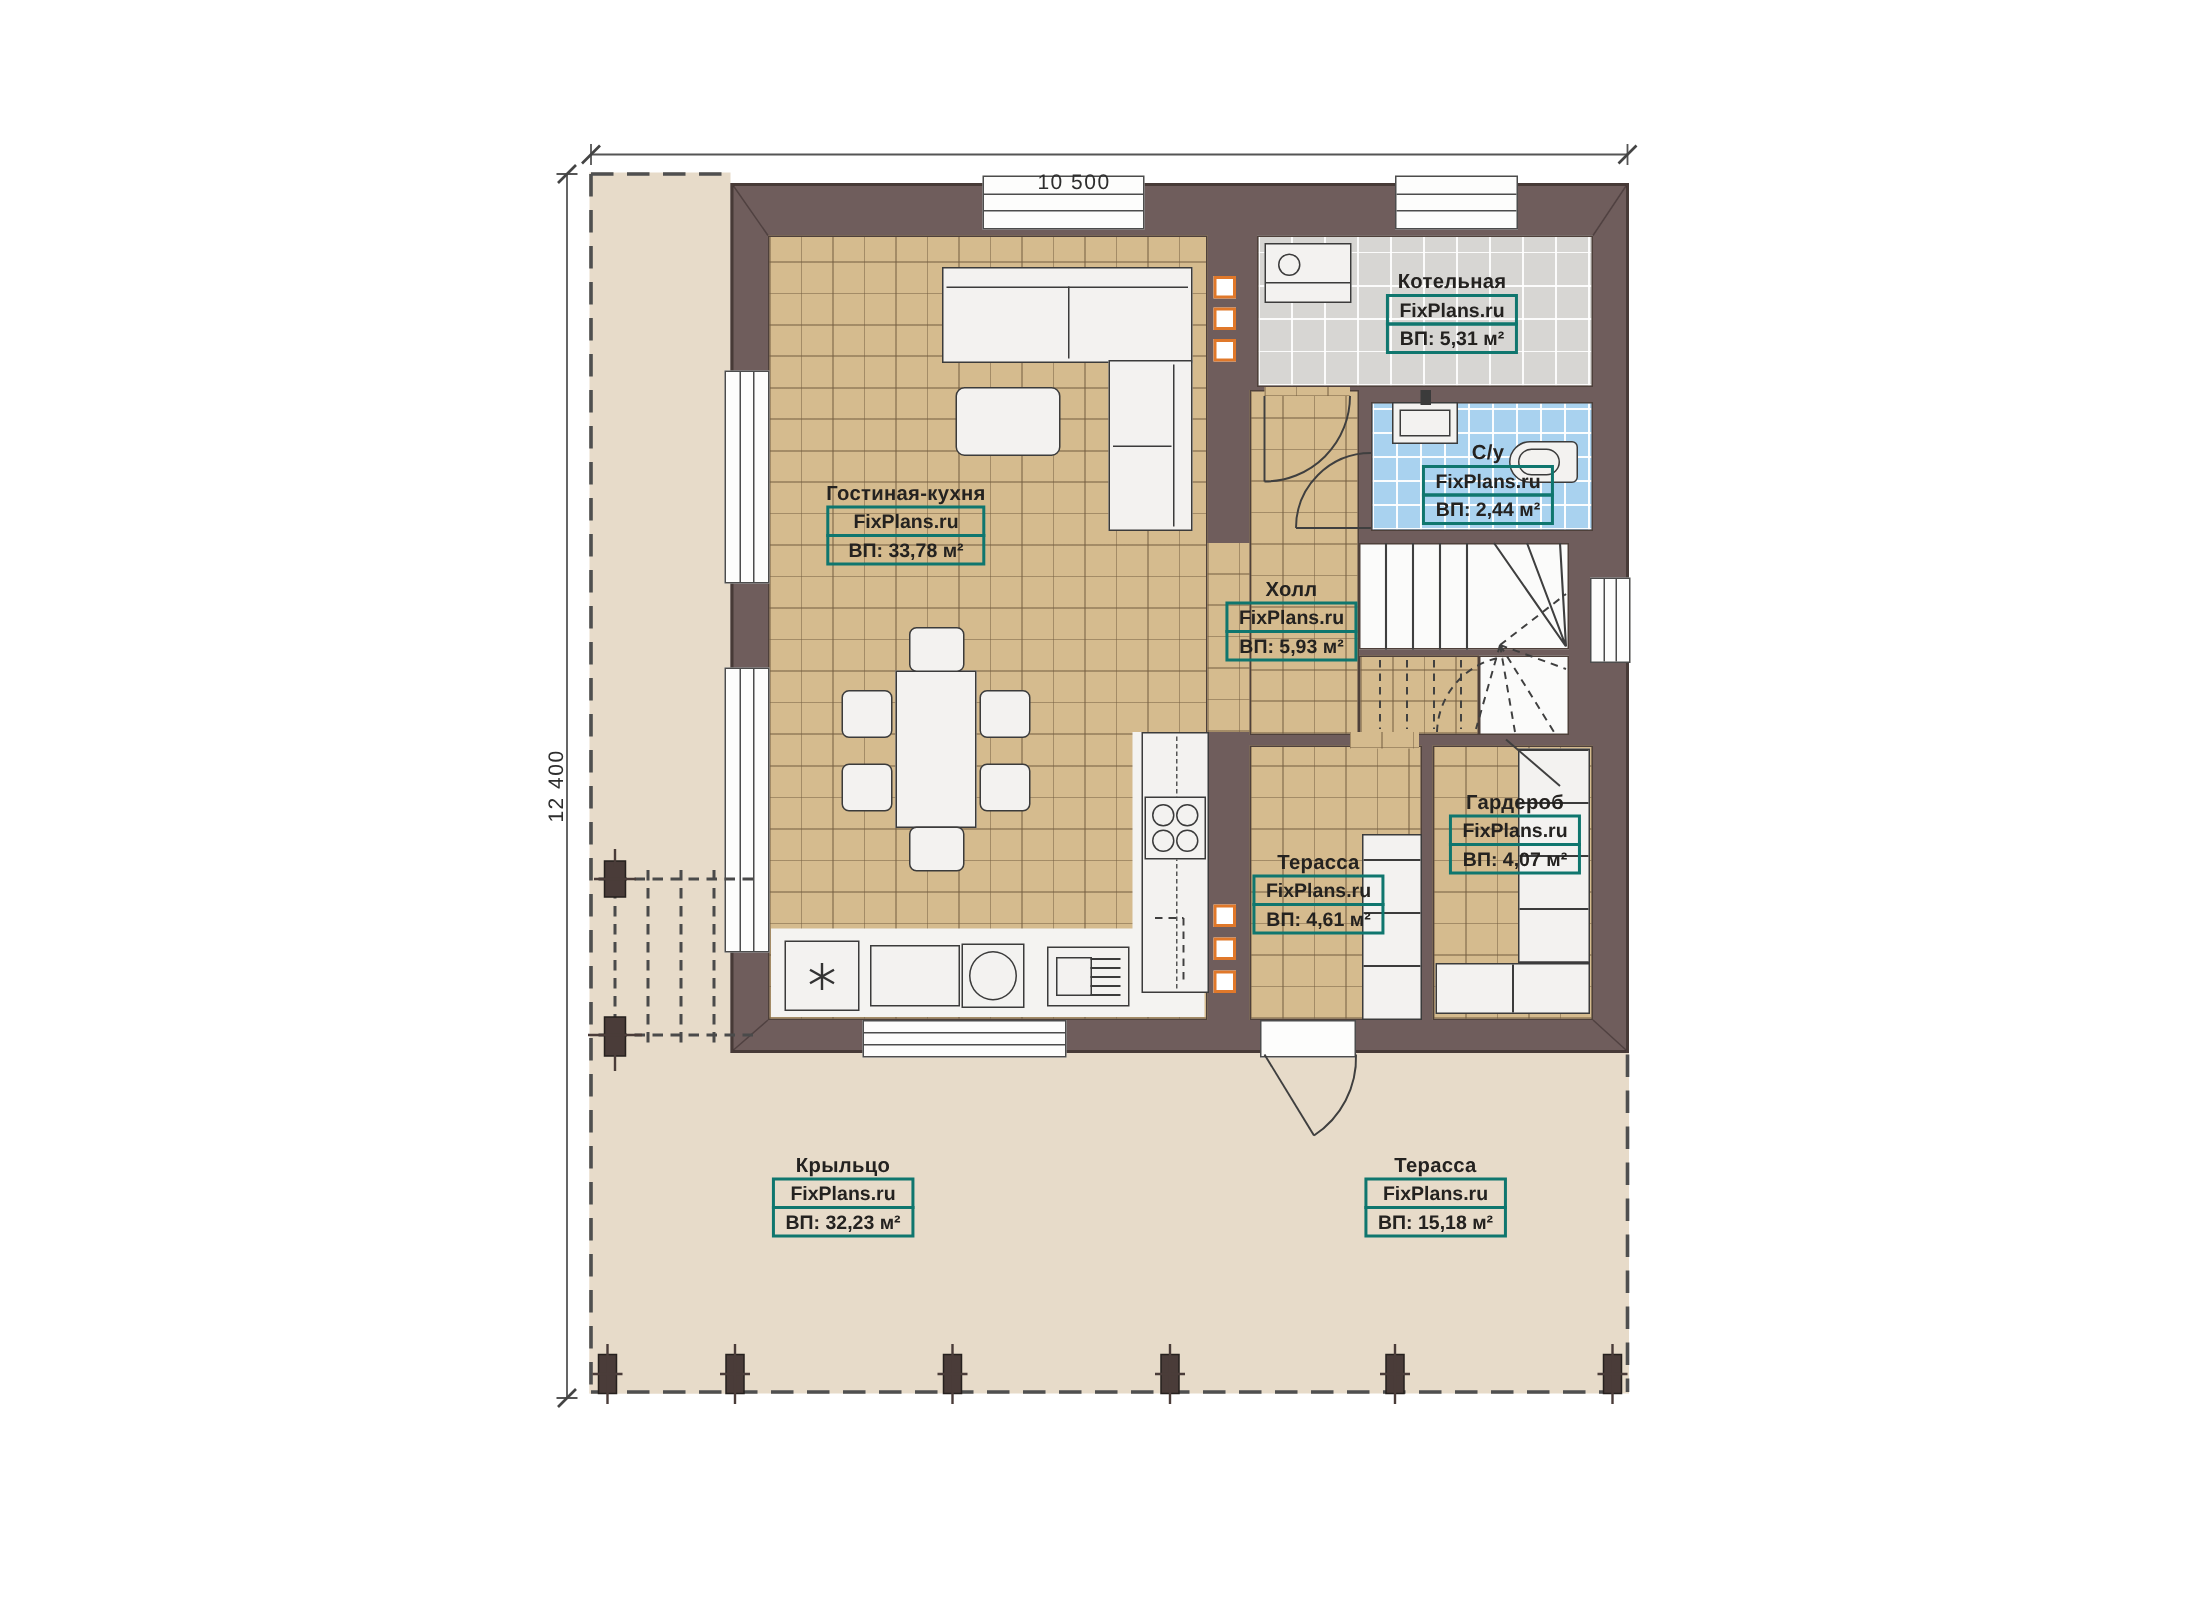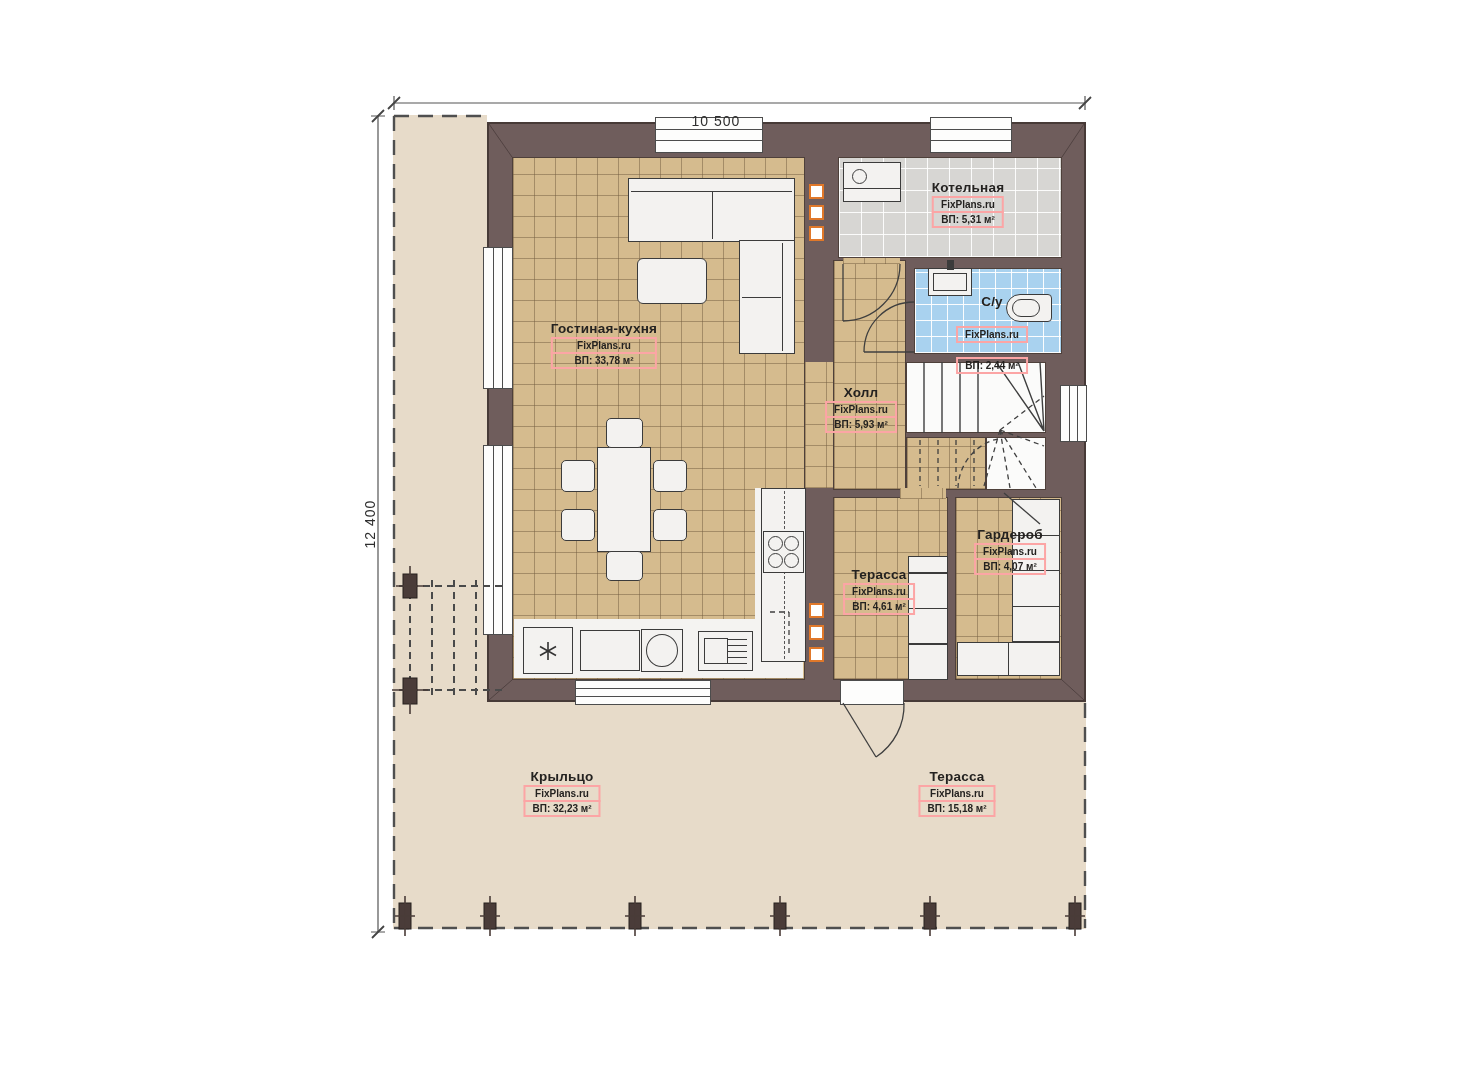--- a/index.html
+++ b/index.html
@@ -47,21 +47,21 @@
   .win.h{background-image:linear-gradient(#4c4c4c,#4c4c4c),linear-gradient(#4c4c4c,#4c4c4c);
          background-size:100% 1px,100% 1px;background-position:0 34%,0 66%;background-repeat:no-repeat;}
   .win.v{background-image:linear-gradient(#4c4c4c,#4c4c4c),linear-gradient(#4c4c4c,#4c4c4c);
          background-size:1px 100%,1px 100%;background-position:34% 0,66% 0;background-repeat:no-repeat;}
   
   .marker{position:absolute;width:11px;height:11px;background:#fff;border:2.5px solid #e0782a;box-sizing:content-box;}
   
   .rlabel{position:absolute;display:inline-flex;flex-direction:column;align-items:stretch;
           transform:translateX(-50%);text-align:center;color:#242220;z-index:30;}
   .rl-title{font-size:13.5px;font-weight:bold;white-space:nowrap;margin-bottom:3px;letter-spacing:.2px;}
-  .rl-box{border:2px solid #fca5a5;padding:1px 7px;font-size:10px;font-weight:bold;
+  .rl-box{border:2px solid #0f766e;padding:1px 7px;font-size:13px;font-weight:bold;
           white-space:nowrap;margin-top:-2px;background:transparent;}
   .dimlabel{position:absolute;font-size:14px;color:#2e2e2e;letter-spacing:1px;white-space:nowrap;z-index:30;}
   
   svg.overlay{position:absolute;left:0;top:0;width:1473px;height:1080px;pointer-events:none;z-index:20;}
   .dash-bound{stroke:#4f4f4f;stroke-width:2.4;stroke-dasharray:15 9;fill:none;}
   .dash-p{stroke:#4a4a4a;stroke-width:2;stroke-dasharray:7 5;fill:none;}
   .post{fill:#4a3c39;stroke:#26201e;stroke-width:1;}
   .tick{stroke:#4a3c39;stroke-width:1.6;fill:none;}
   .sline{stroke:#3f3f3f;stroke-width:1.4;fill:none;}
   .sdash{stroke:#3f3f3f;stroke-width:1.3;fill:none;stroke-dasharray:5 4;}
@@ -231,21 +231,21 @@
   <div class="rlabel" style="left:604px;top:321px;">
     <div class="rl-title">Гостиная-кухня</div>
     <div class="rl-box">FixPlans.ru</div>
     <div class="rl-box">ВП: 33,78 м²</div>
   </div>
   <div class="rlabel" style="left:936px;top:180px;margin-left:32px;">
     <div class="rl-title">Котельная</div>
     <div class="rl-box">FixPlans.ru</div>
     <div class="rl-box">ВП: 5,31 м²</div>
   </div>
-  <div class="rlabel" style="left:992px;top:294px;gap:16px;">
+  <div class="rlabel" style="left:992px;top:294px;">
     <div class="rl-title">С/у</div>
     <div class="rl-box">FixPlans.ru</div>
     <div class="rl-box">ВП: 2,44 м²</div>
   </div>
   <div class="rlabel" style="left:861px;top:385px;border-radius:25px;">
     <div class="rl-title">Холл</div>
     <div class="rl-box">FixPlans.ru</div>
     <div class="rl-box">ВП: 5,93 м²</div>
   </div>
   <div class="rlabel" style="left:1010px;top:527px;">

